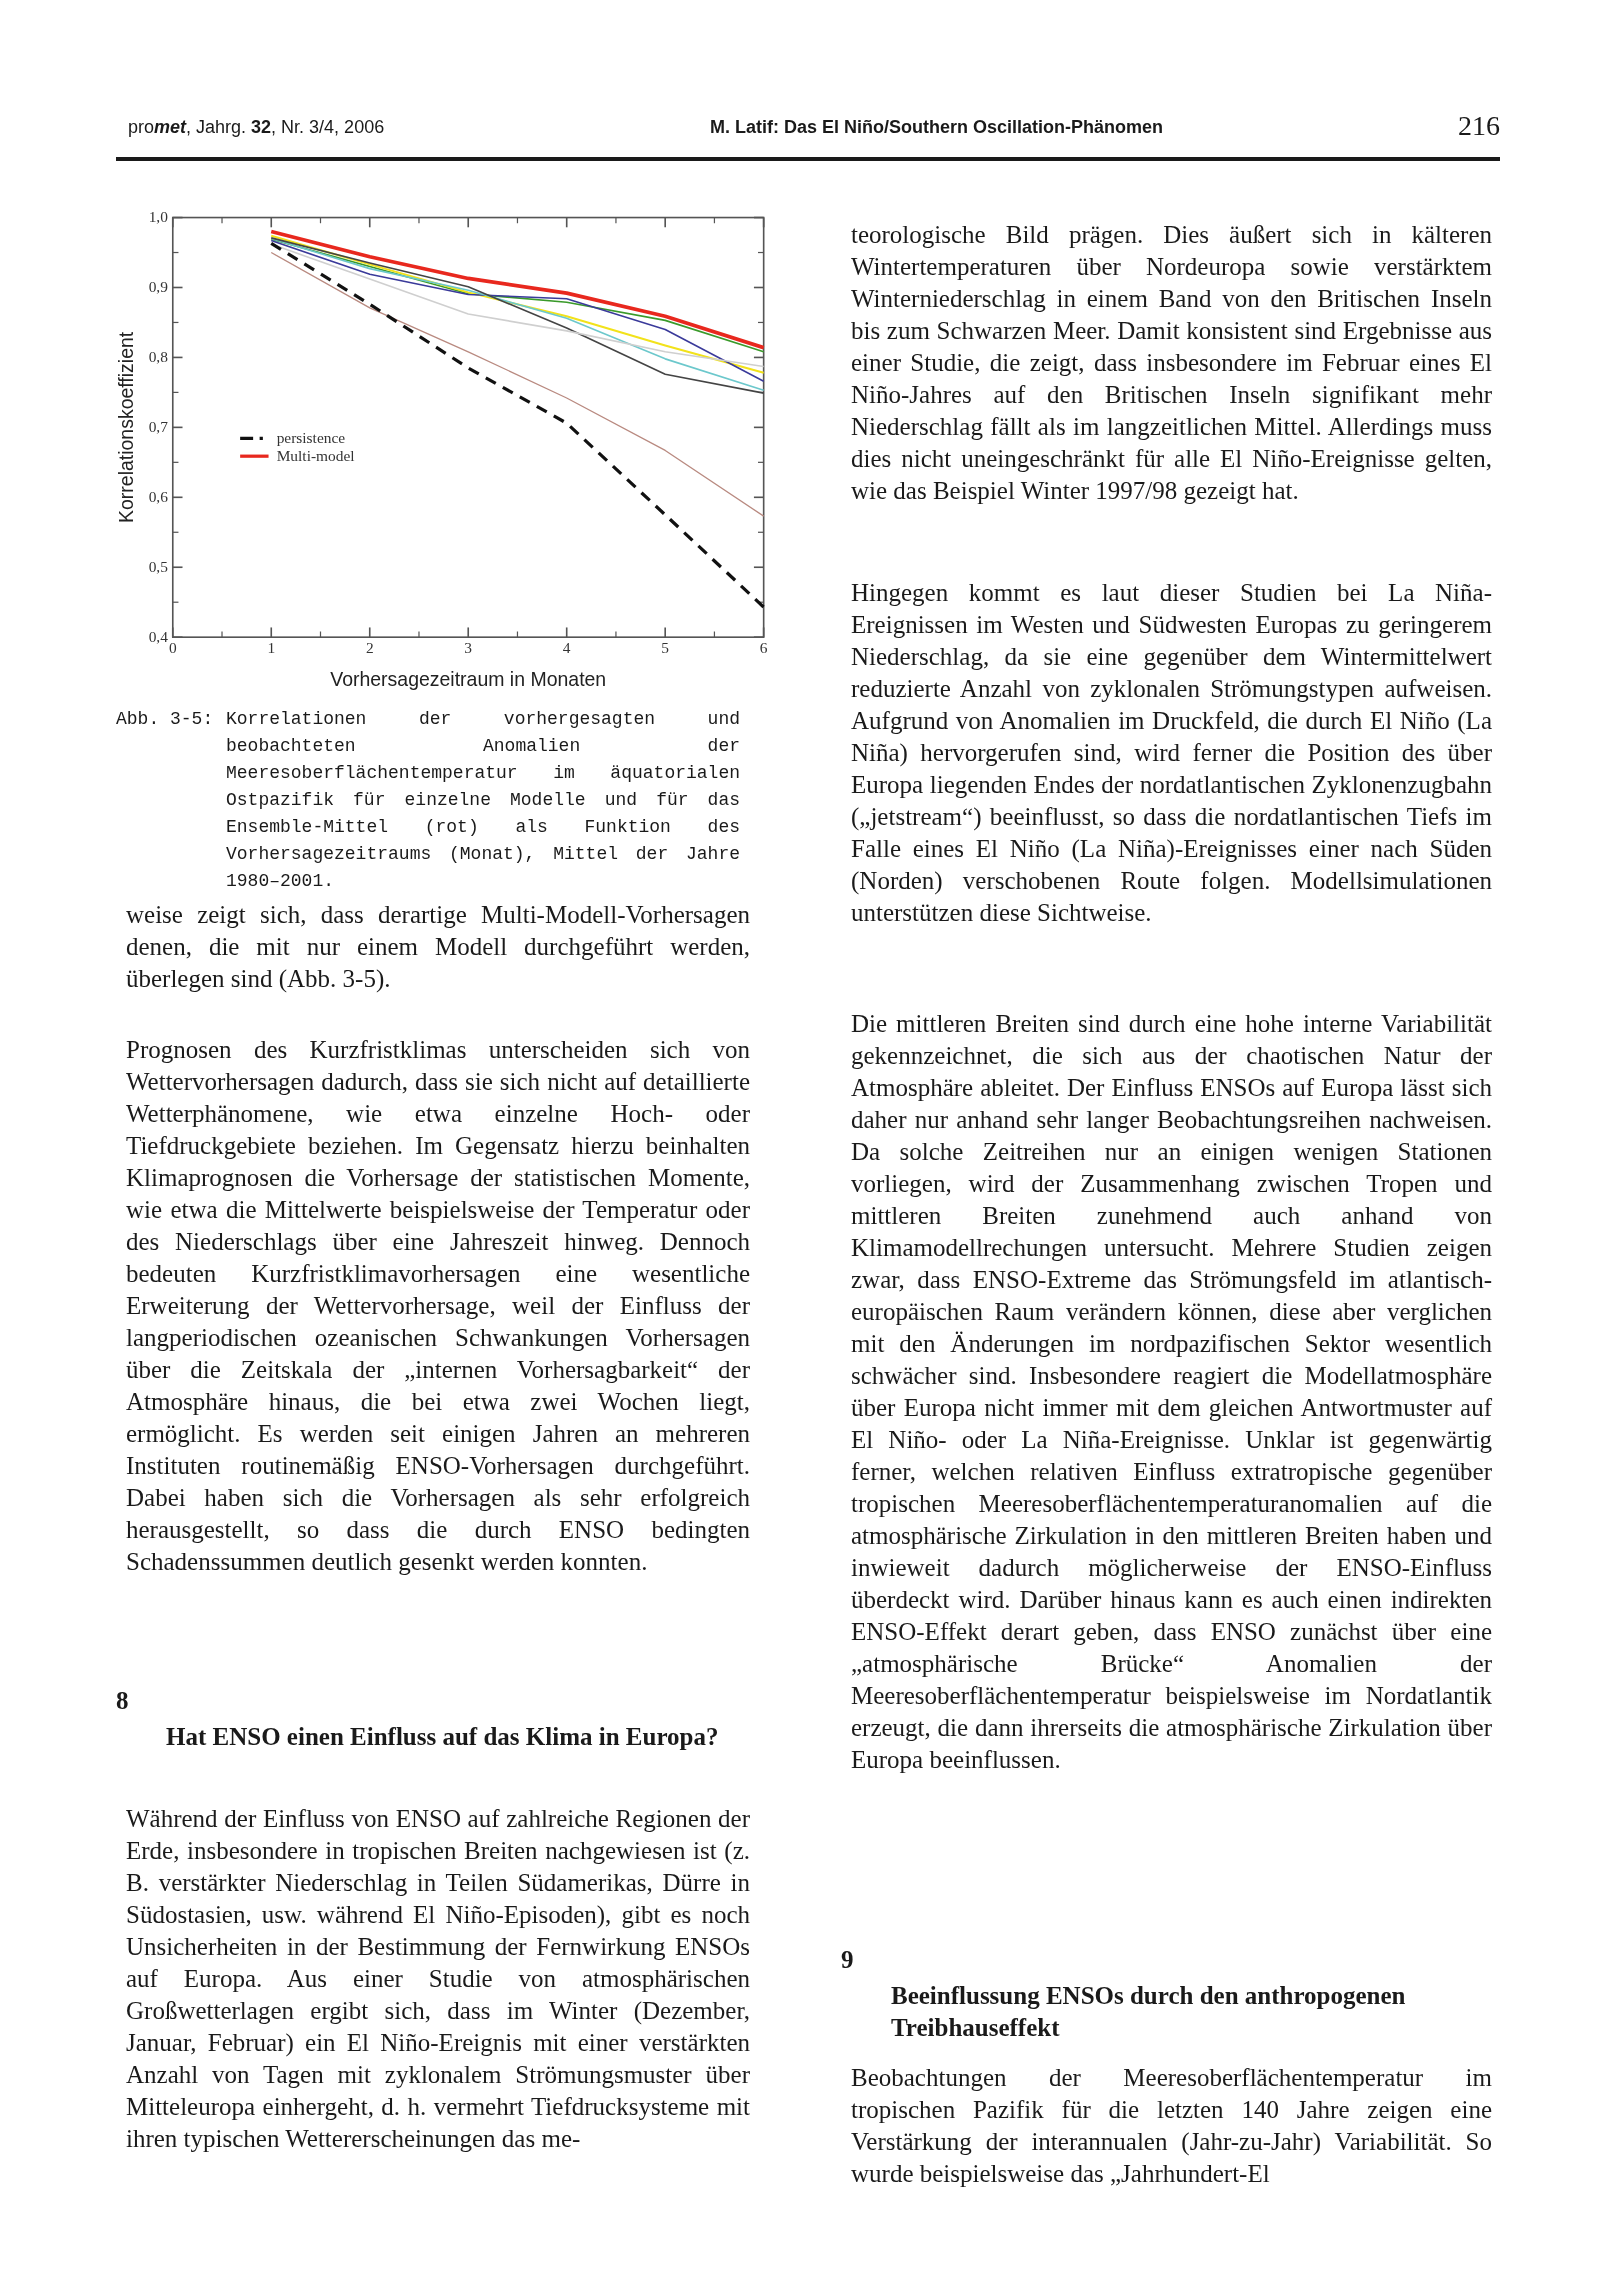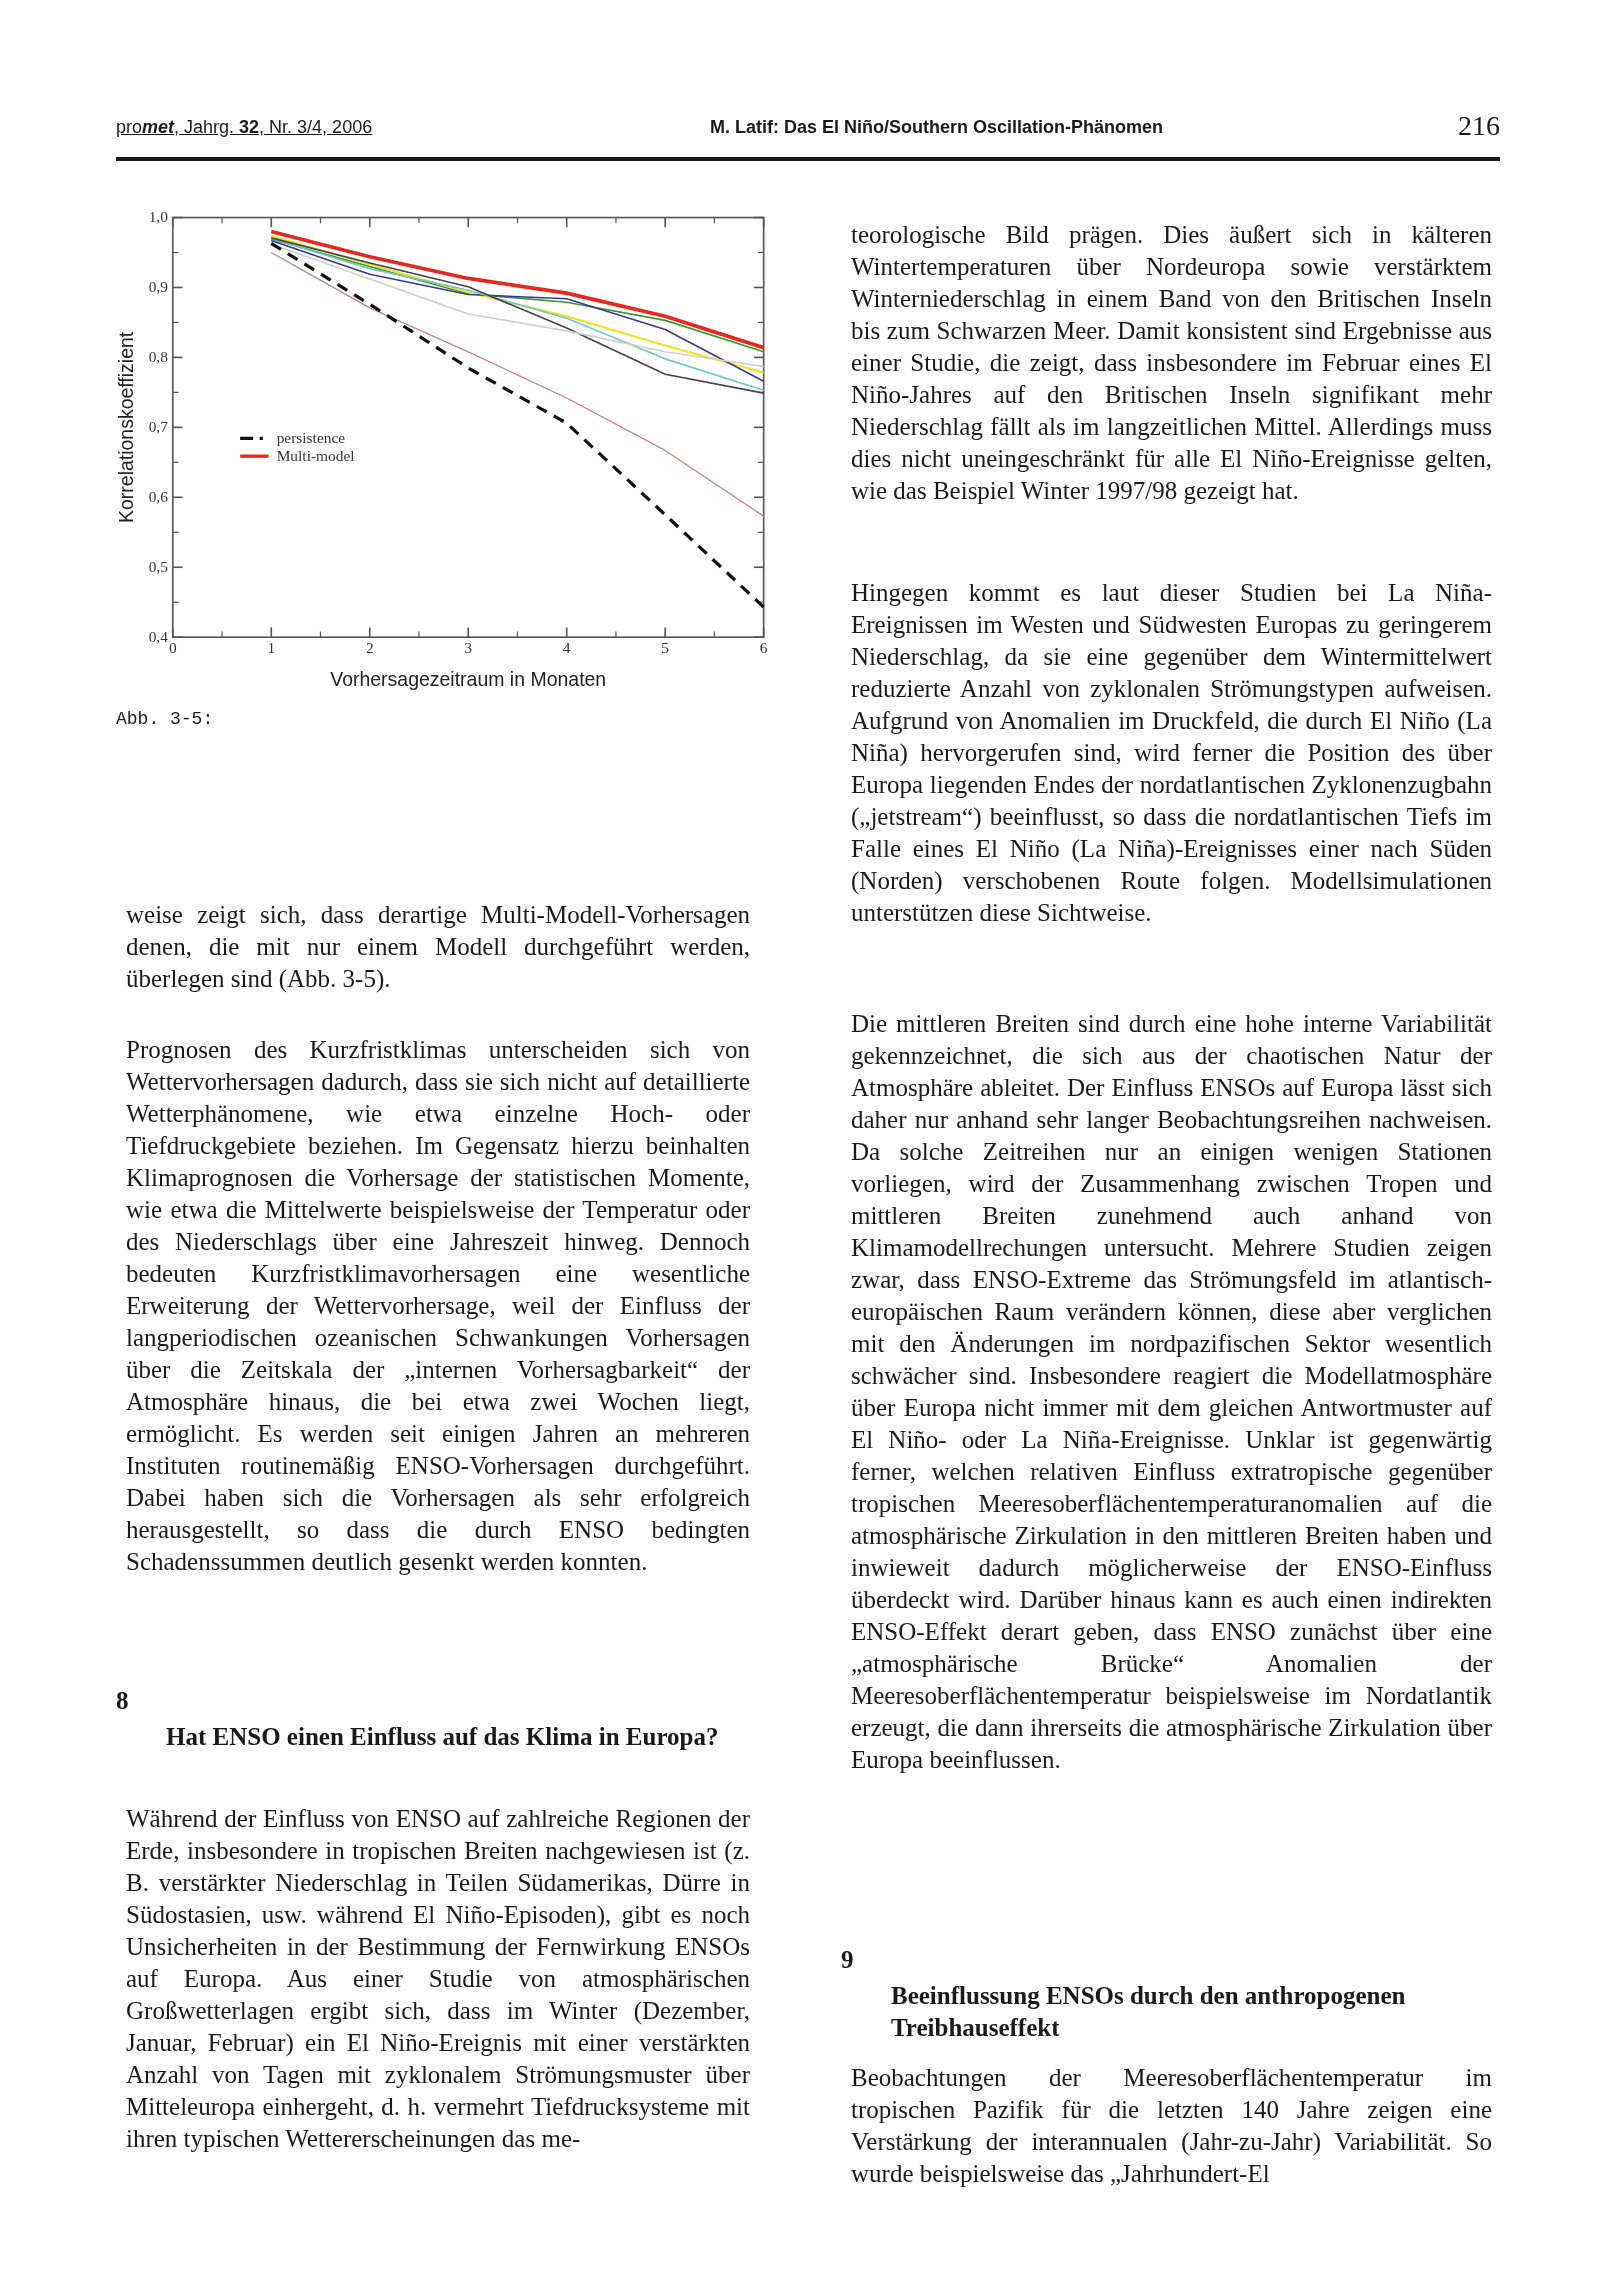--- a/index.html
+++ b/index.html
@@ -1,18 +1,18 @@
 <!DOCTYPE html>
 <html style="font-size:13px"><head>
 <meta charset="utf-8">
 <style>
   html, body { margin: 0; padding: 0; background: #ffffff; }
   body { width: 1624px; height: 2295px; position: relative; overflow: hidden; color: #1a1a1a; }
   .header { position: absolute; left: 116px; top: 110px; width: 1384px; height: 32px; font-family: "Liberation Sans", sans-serif; font-size: 18px; }
-  .header .left { position: absolute; left: 0; top: 6.5px; text-decoration: underline; }
+  .header .left { position: absolute; left: 12px; top: 6.5px; }
   .header .left b i { font-weight: bold; font-style: italic; }
   .header .center { position: absolute; left: 594px; top: 6.5px; font-weight: bold; }
   .header .pageno { position: absolute; right: 0; top: 0; font-family: "Liberation Serif", serif; font-size: 28px; }
   .header-rule { position: absolute; left: 116px; top: 157px; width: 1384px; height: 4px; background: #1a1a1a; }
 
   .col { position: absolute; font-family: "Liberation Serif", serif; font-size: 25px; line-height: 32px; text-align: justify; hyphens: manual; }
   .col-left { left: 116px; width: 624px; }
   .col-right { left: 841px; width: 641px; }
   .col p { margin: 10px; }
   .col .para { position: absolute; left: 0; width: 100%; }
@@ -122,20 +122,21 @@
       <polyline points="198.3,30.2 319.7,61.3 441.0,88.0 562.3,106.1 683.7,134.5 805.0,173.3" fill="none" stroke="#e8281e" stroke-width="4.5" stroke-linejoin="round"></polyline>
       <line x1="160" y1="285" x2="195" y2="285" stroke="#111111" stroke-width="4" stroke-dasharray="16 8 4 8"></line>
       <text x="205" y="291" class="legend-text">persistence</text>
       <line x1="160" y1="307" x2="195" y2="307" stroke="#e8281e" stroke-width="4"></line>
       <text x="205" y="313" class="legend-text">Multi-model</text>
     </svg>
 </div>
 
 <div class="caption">
   <span class="lbl">Abb. 3-5:</span>
+  <span class="txt">Korrelationen der vorhergesagten und beobachteten Anomalien der Meeresoberflächentemperatur im äquatorialen Ostpazifik für einzelne Modelle und für das Ensemble-Mittel (rot) als Funktion des Vorhersagezeitraums (Monat), Mittel der Jahre 1980–2001.</span>
 </div>
 
 <div class="col col-left" style="top:879px;">
   <p class="para" style="top:10px;">weise zeigt sich, dass derartige Multi-Modell-Vorhersagen denen, die mit nur einem Modell durchgeführt werden, überlegen sind (Abb. 3-5).</p>
   <p class="para" style="top:145px;">Prognosen des Kurzfristklimas unterscheiden sich von Wettervorhersagen dadurch, dass sie sich nicht auf detaillierte Wetterphänomene, wie etwa einzelne Hoch- oder Tiefdruckgebiete beziehen. Im Gegensatz hierzu beinhalten Klimaprognosen die Vorhersage der statistischen Momente, wie etwa die Mittelwerte beispielsweise der Temperatur oder des Niederschlags über eine Jahreszeit hinweg. Dennoch bedeuten Kurzfristklimavorhersagen eine wesentliche Erweiterung der Wettervorhersage, weil der Einfluss der langperiodischen ozeanischen Schwankungen Vorhersagen über die Zeitskala der „internen Vorhersagbarkeit“ der Atmosphäre hinaus, die bei etwa zwei Wochen liegt, ermöglicht. Es werden seit einigen Jahren an mehreren Instituten routinemäßig ENSO-Vorhersagen durchgeführt. Dabei haben sich die Vorhersagen als sehr erfolgreich herausgestellt, so dass die durch ENSO bedingten Schadenssummen deutlich gesenkt werden konnten.</p>
   <div class="para heading" style="top:806px;">
     <span class="num">8</span>
     <span class="txt">Hat ENSO einen Einfluss auf das Klima in Europa?</span>
   </div>
   <p class="para" style="top:914px;">Während der Einfluss von ENSO auf zahlreiche Regionen der Erde, insbesondere in tropischen Breiten nachgewiesen ist (z. B. verstärkter Niederschlag in Teilen Südamerikas, Dürre in Südostasien, usw. während El Niño-Episoden), gibt es noch Unsicherheiten in der Bestimmung der Fernwirkung ENSOs auf Europa. Aus einer Studie von atmosphärischen Großwetterlagen ergibt sich, dass im Winter (Dezember, Januar, Februar) ein El Niño-Ereignis mit einer verstärkten Anzahl von Tagen mit zyklonalem Strömungsmuster über Mitteleuropa einhergeht, d. h. vermehrt Tiefdrucksysteme mit ihren typischen Wettererscheinungen das me-</p>

